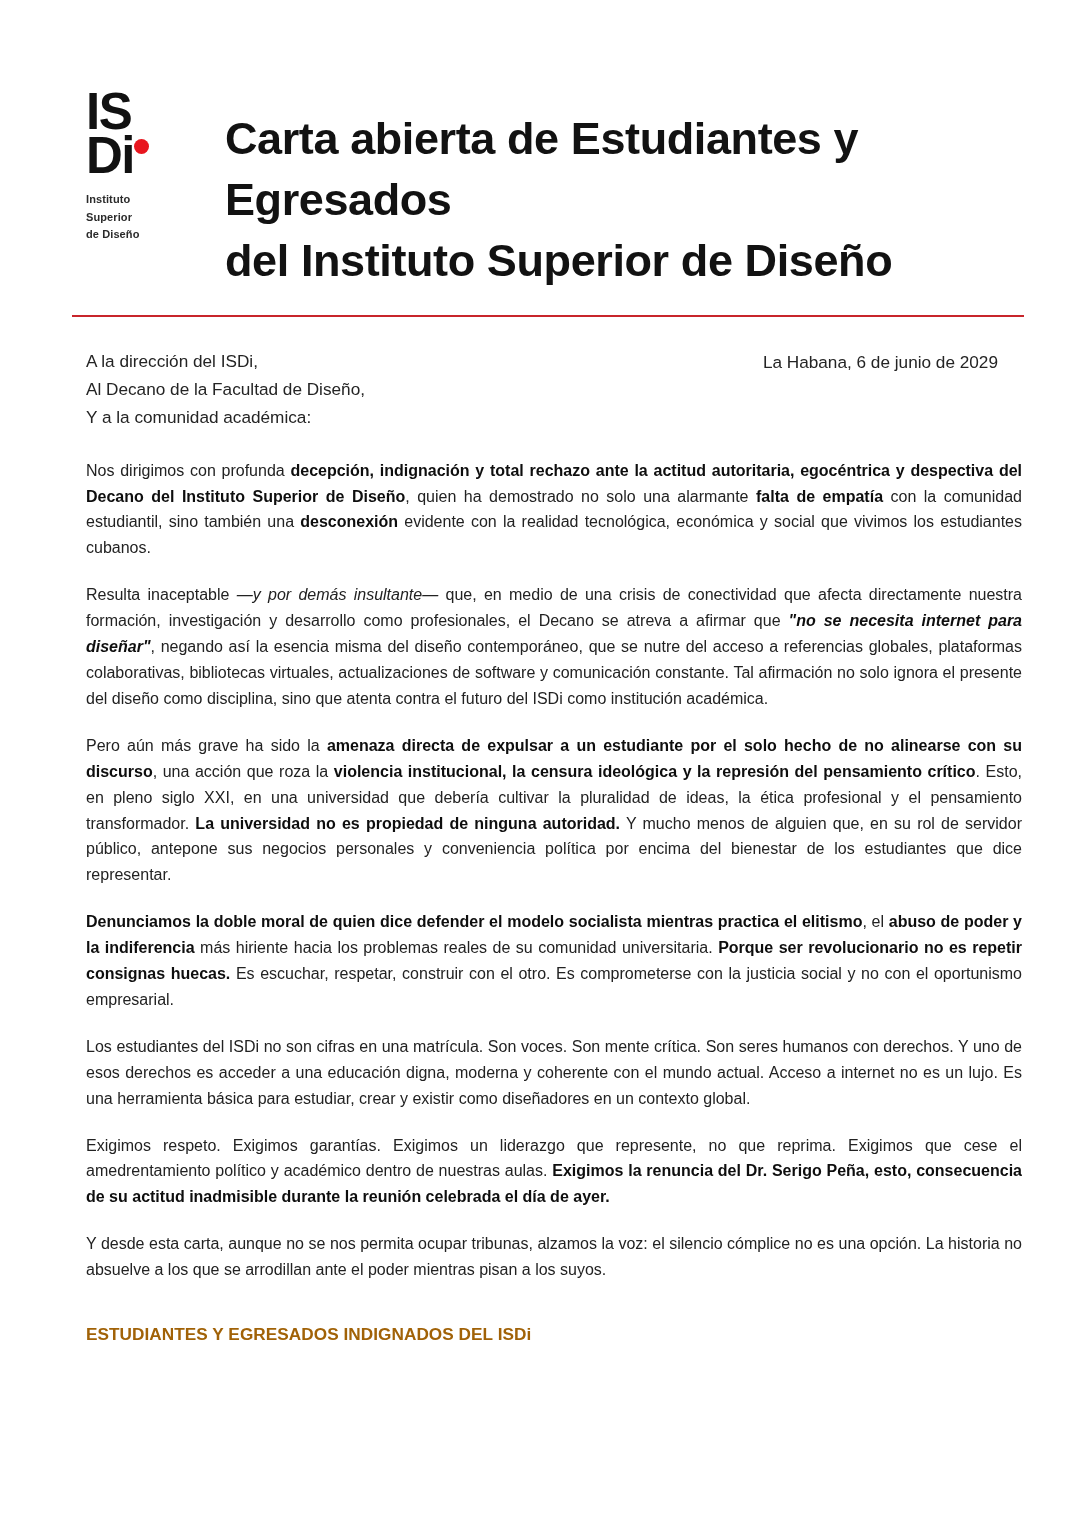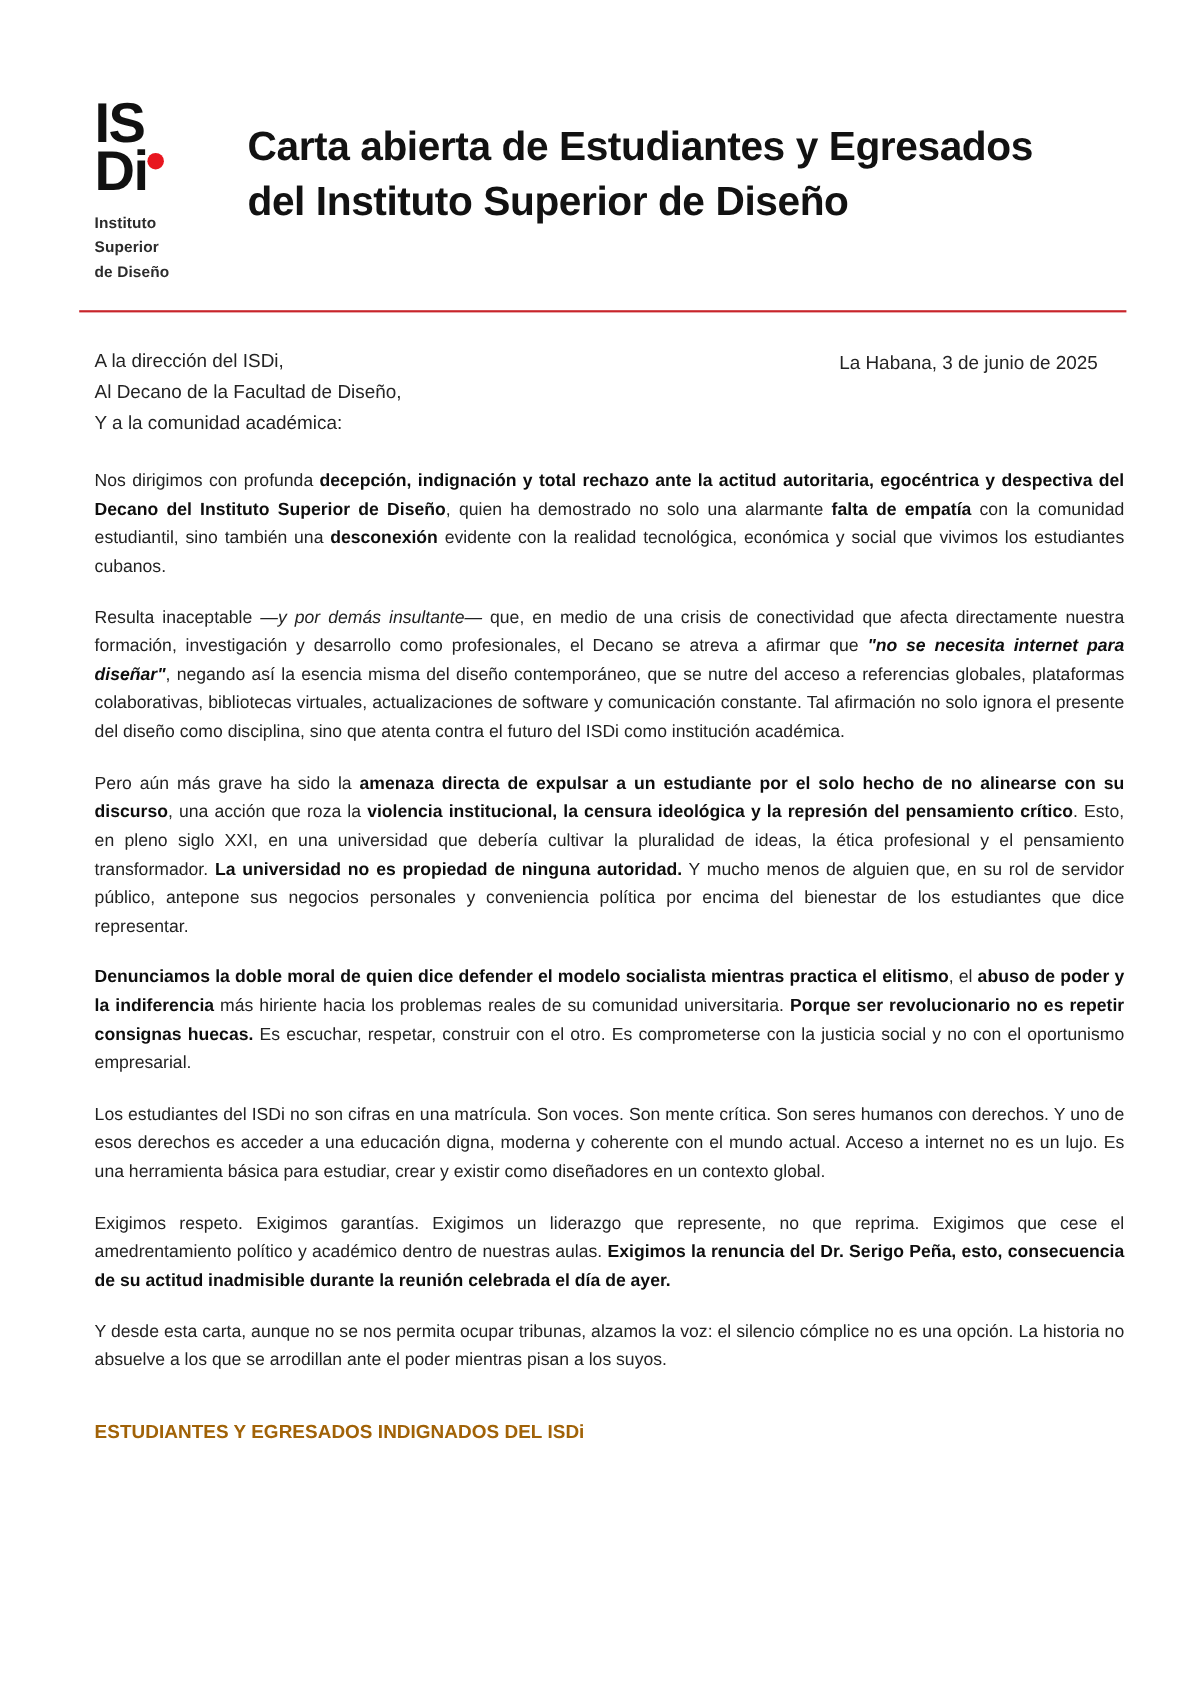--- a/index.html
+++ b/index.html
@@ -49,36 +49,36 @@
   .logo-dot {
     position: absolute;
     width: 15px;
     height: 15px;
     border-radius: 50%;
     top: 49px;
     left: 48px;
   }
   .logo-sub {
     margin-top: 13px;
-    font-size: 14px;
+    font-size: 11px;
     font-weight: bold;
     line-height: 1.62;
     color: #2b2b2b;
     letter-spacing: 0.1px;
   }
   .logo-sub span { display: block; }
 
   .title-block {
     flex: 1 1 auto;
     padding-left: 33px;
     padding-top: 20px;
   }
   .doc-title {
     margin: 0;
-    font-size: 37px;
+    font-size: 45px;
     font-weight: bold;
     line-height: 1.36;
     letter-spacing: -0.4px;
     color: #121212;
   }
   .doc-title span { display: block; }
 
   
   .red-rule {
     margin: 23px 66px 0 72px;
@@ -169,21 +169,21 @@
   </div>
 
   <div class="red-rule" style="background: rgb(200, 37, 43);"></div>
 
   <div class="letterhead">
     <div class="addressees">
       <span>A la dirección del ISDi,</span>
       <span>Al Decano de la Facultad de Diseño,</span>
       <span>Y a la comunidad académica:</span>
     </div>
-    <div class="date-line">La Habana, 3 de junio de 2025</div>
+    <div class="date-line">La Habana, 6 de junio de 2029</div>
   </div>
 
   <div class="body-copy">
 
     <p class="para"><span>Nos dirigimos con profunda </span><b>decepción, indignación y total rechazo ante la actitud autoritaria, egocéntrica y despectiva del Decano del Instituto Superior de Diseño</b><span>, quien ha demostrado no solo una alarmante </span><b>falta de empatía</b><span> con la comunidad estudiantil, sino también una </span><b>desconexión</b><span> evidente con la realidad tecnológica, económica y social que vivimos los estudiantes cubanos.</span></p>
 
     <p class="para"><span>Resulta inaceptable </span><i>—y por demás insultante—</i><span> que, en medio de una crisis de conectividad que afecta directamente nuestra formación, investigación y desarrollo como profesionales, el Decano se atreva a afirmar que </span><span class="bi">"no se necesita internet para diseñar"</span><span>, negando así la esencia misma del diseño contemporáneo, que se nutre del acceso a referencias globales, plataformas colaborativas, bibliotecas virtuales, actualizaciones de software y comunicación constante. Tal afirmación no solo ignora el presente del diseño como disciplina, sino que atenta contra el futuro del ISDi como institución académica.</span></p>
 
     <p class="para"><span>Pero aún más grave ha sido la </span><b>amenaza directa de expulsar a un estudiante por el solo hecho de no alinearse con su discurso</b><span>, una acción que roza la </span><b>violencia institucional, la censura ideológica y la represión del pensamiento crítico</b><span>. Esto, en pleno siglo XXI, en una universidad que debería cultivar la pluralidad de ideas, la ética profesional y el pensamiento transformador. </span><b>La universidad no es propiedad de ninguna autoridad.</b><span> Y mucho menos de alguien que, en su rol de servidor público, antepone sus negocios personales y conveniencia política por encima del bienestar de los estudiantes que dice representar.</span></p>
 

